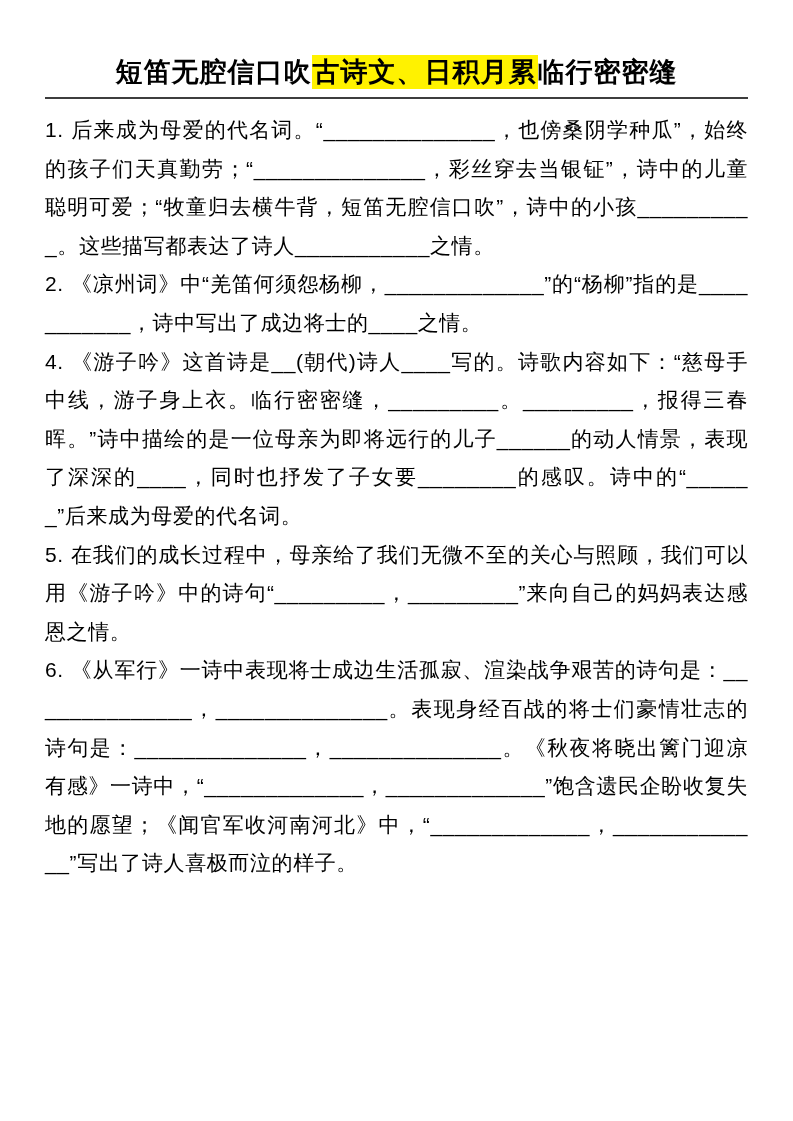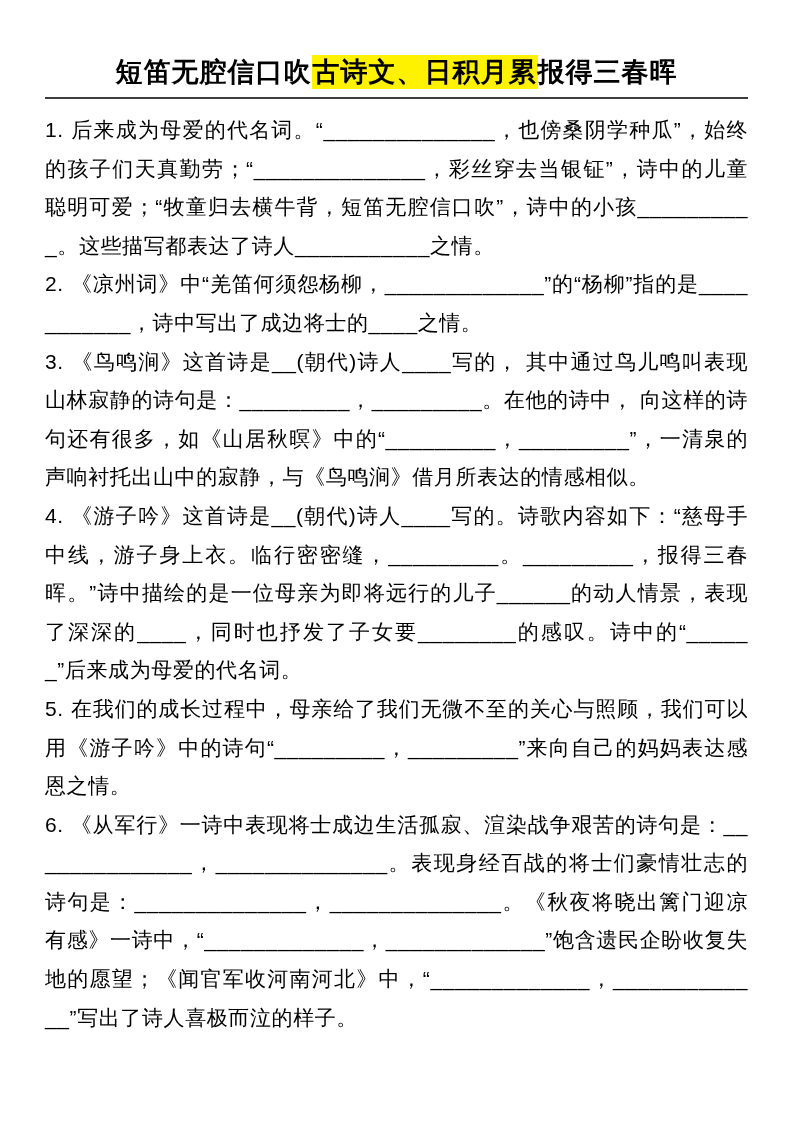--- a/index.html
+++ b/index.html
@@ -45,31 +45,30 @@
   }
   .q-num{
     margin-right:7px;
   }
 </style>
 </head>
 <body>
 
 <div class="page">
 
-  <h1 class="title"><span>短笛无腔信口吹</span><span class="hl">古诗文、日积月累</span><span>报得三春晖</span></h1>
+  <h1 class="title"><span>短笛无腔信口吹</span><span class="hl">古诗文、日积月累</span><span>临行密密缝</span></h1>
 
   <div class="rule"></div>
 
   <div class="questions">
 
     <p class="q"><span class="q-num">1.</span><span>后来成为母爱的代名词。“______________，也傍桑阴学种瓜”，始终的孩子们天真勤劳；“______________，彩丝穿去当银钲”，诗中的儿童聪明可爱；“牧童归去横牛背，短笛无腔信口吹”，诗中的小孩__________。这些描写都表达了诗人___________之情。</span></p>
 
     <p class="q"><span class="q-num">2.</span><span>《凉州词》中“羌笛何须怨杨柳，_____________”的“杨柳”指的是___________，诗中写出了成边将士的____之情。</span></p>
 
-    <p class="q"><span class="q-num">3.</span><span>《鸟鸣涧》这首诗是__(朝代)诗人____写的， 其中通过鸟儿鸣叫表现山林寂静的诗句是：_________，_________。在他的诗中， 向这样的诗句还有很多，如《山居秋暝》中的“_________，_________”，一清泉的声响衬托出山中的寂静，与《鸟鸣涧》借月所表达的情感相似。</span></p>
 
     <p class="q"><span class="q-num">4.</span><span>《游子吟》这首诗是__(朝代)诗人____写的。诗歌内容如下：“慈母手中线，游子身上衣。临行密密缝，_________。_________，报得三春晖。”诗中描绘的是一位母亲为即将远行的儿子______的动人情景，表现了深深的____，同时也抒发了子女要________的感叹。诗中的“______”后来成为母爱的代名词。</span></p>
 
     <p class="q"><span class="q-num">5.</span><span>在我们的成长过程中，母亲给了我们无微不至的关心与照顾，我们可以用《游子吟》中的诗句“_________，_________”来向自己的妈妈表达感恩之情。</span></p>
 
     <p class="q"><span class="q-num">6.</span><span>《从军行》一诗中表现将士成边生活孤寂、渲染战争艰苦的诗句是：______________，______________。表现身经百战的将士们豪情壮志的诗句是：______________，______________。《秋夜将晓出篱门迎凉有感》一诗中，“_____________，_____________”饱含遗民企盼收复失地的愿望；《闻官军收河南河北》中，“_____________，_____________”写出了诗人喜极而泣的样子。</span></p>
 
   </div>
 
 </div>

